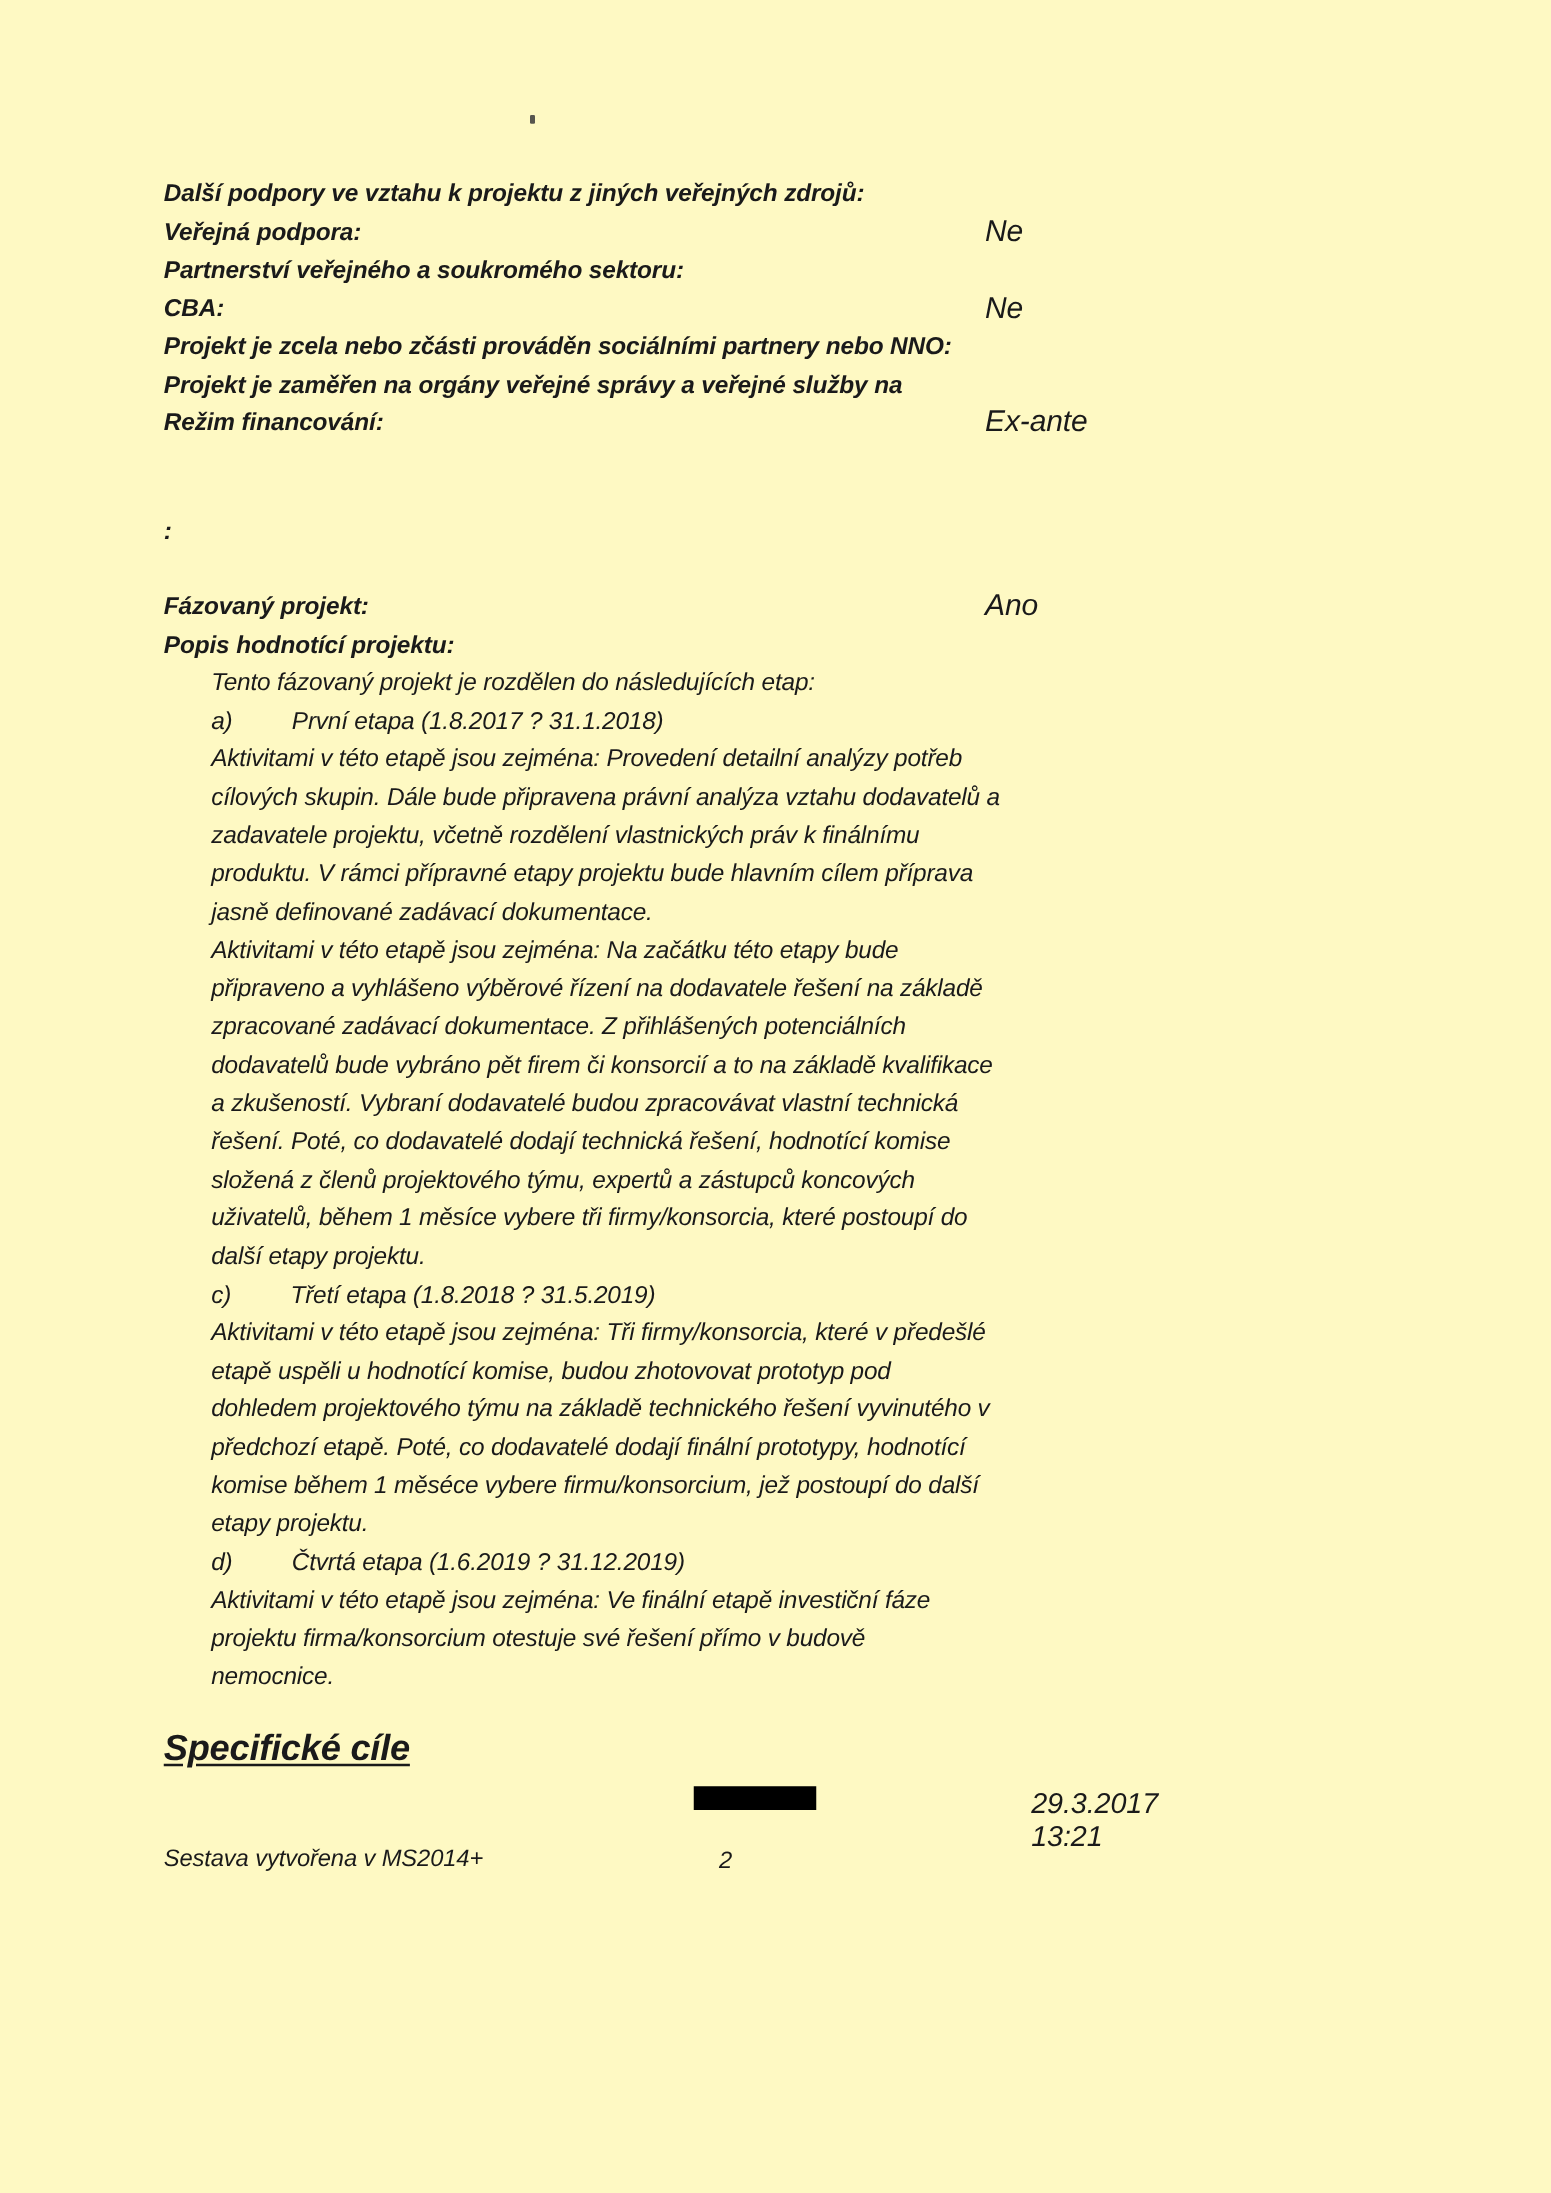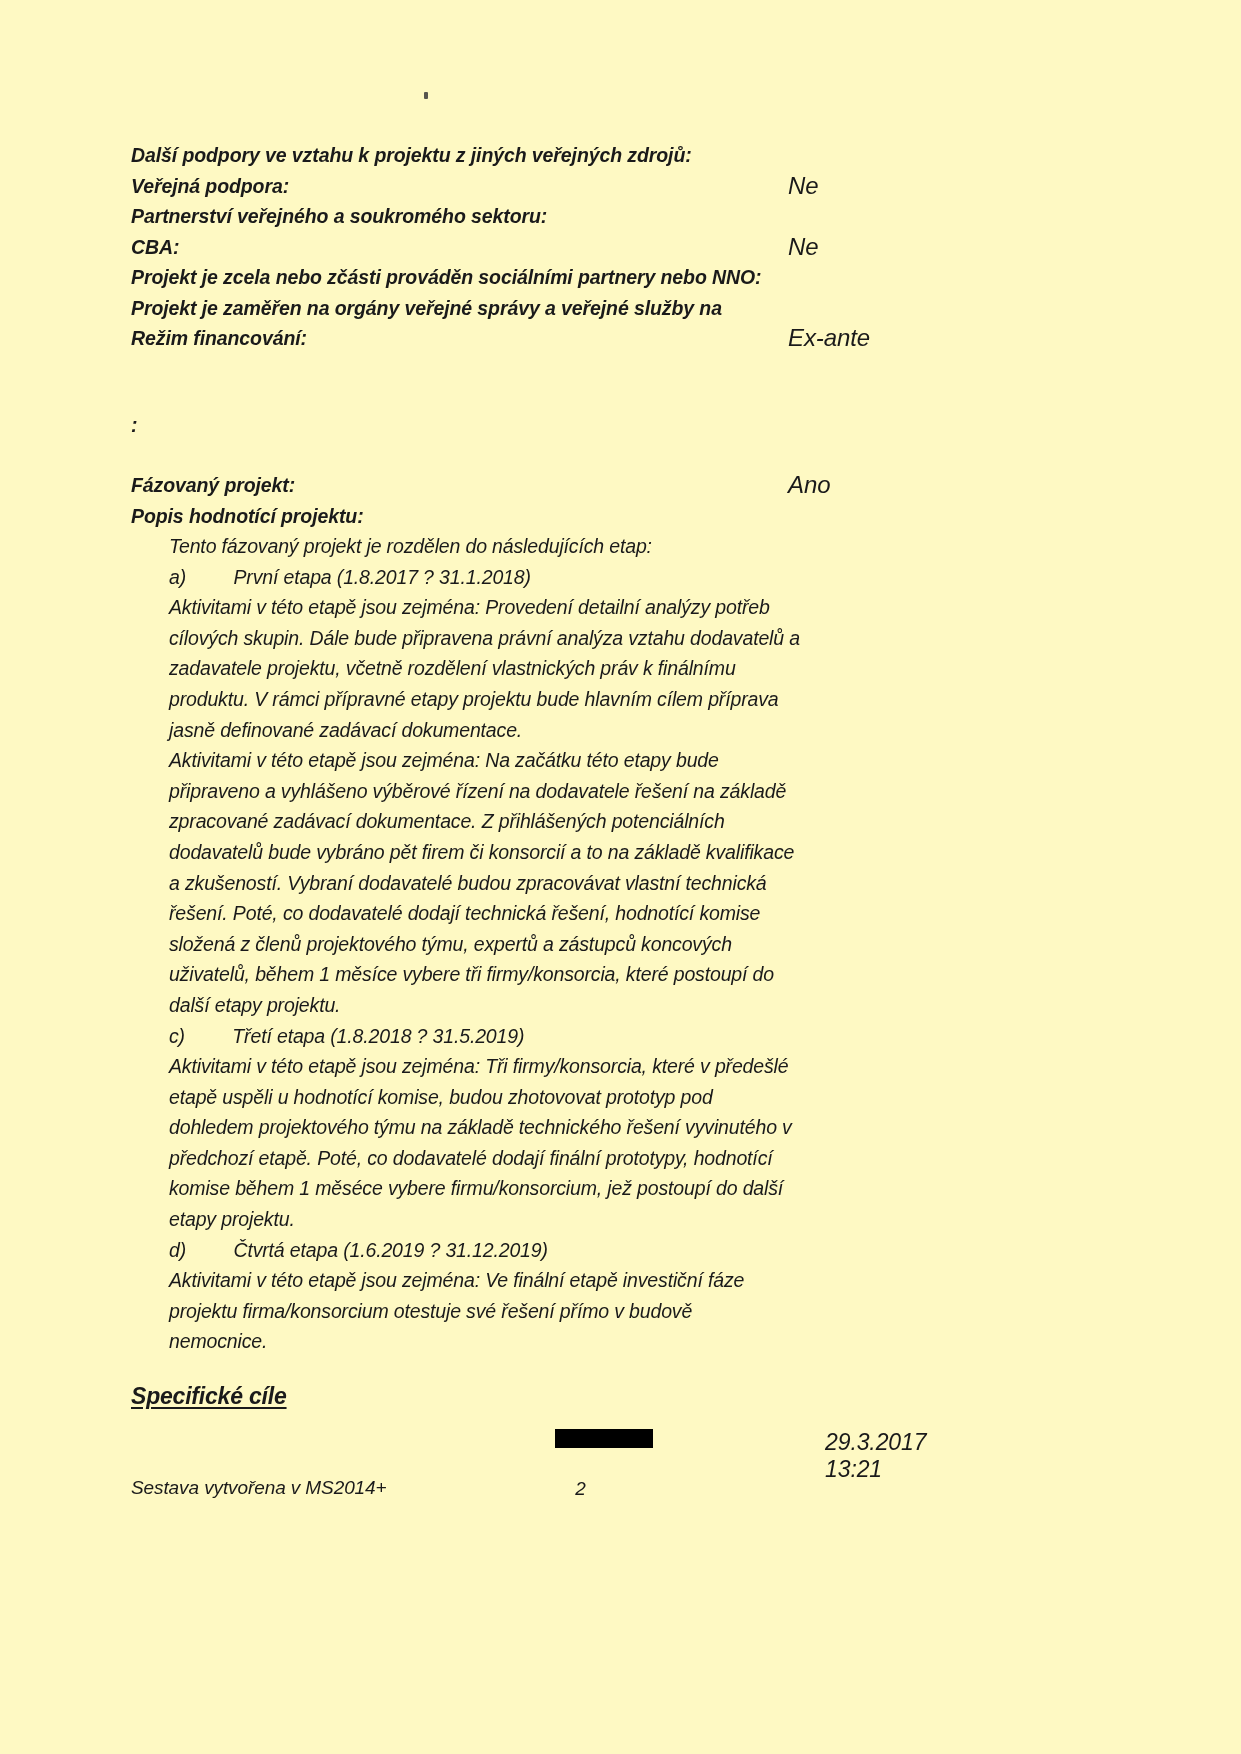--- a/index.html
+++ b/index.html
@@ -87,21 +87,21 @@
     white-space: pre;
     font-weight: normal;
     margin-left: 38px;
   }
 
   
   .section-heading {
     position: absolute;
     left: 131px;
     top: 1383px;
-    font-size: 23px;
+    font-size: 29px;
     font-weight: bold;
     text-decoration: underline;
     text-underline-offset: 3px;
     letter-spacing: -0.2px;
   }
 
   .footer {
     position: absolute;
     left: 131px;
     top: 1429px;

